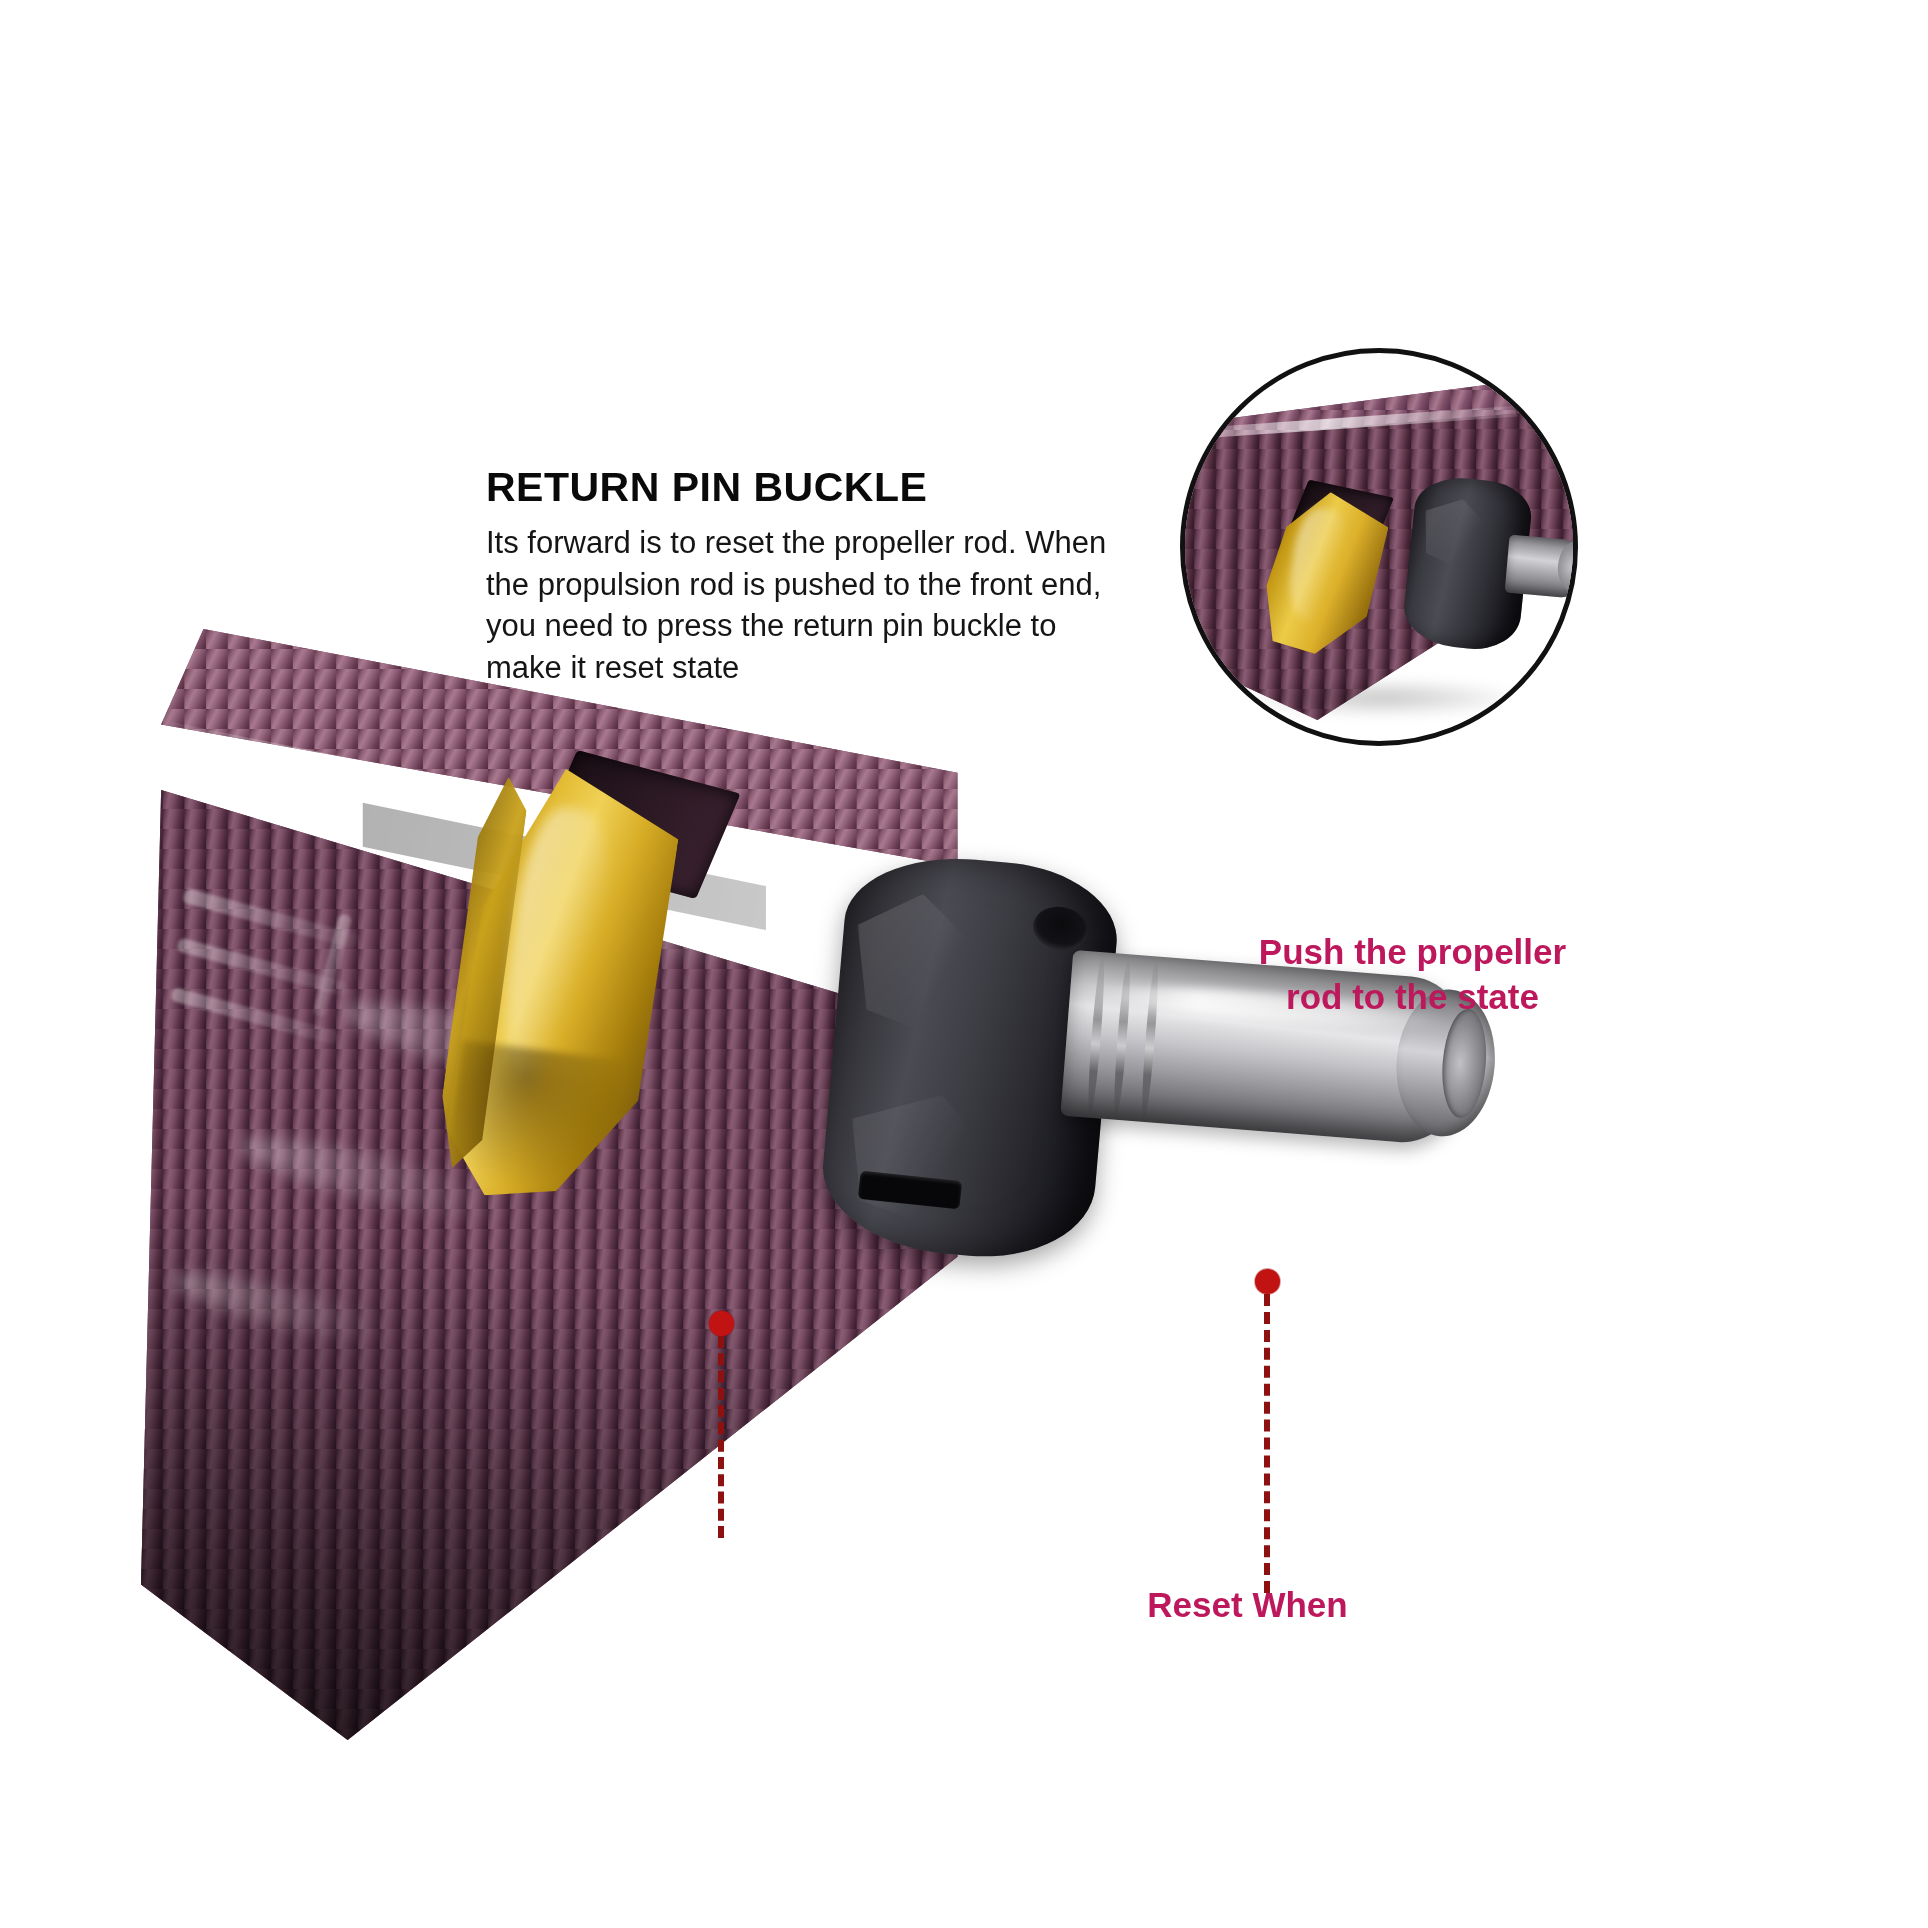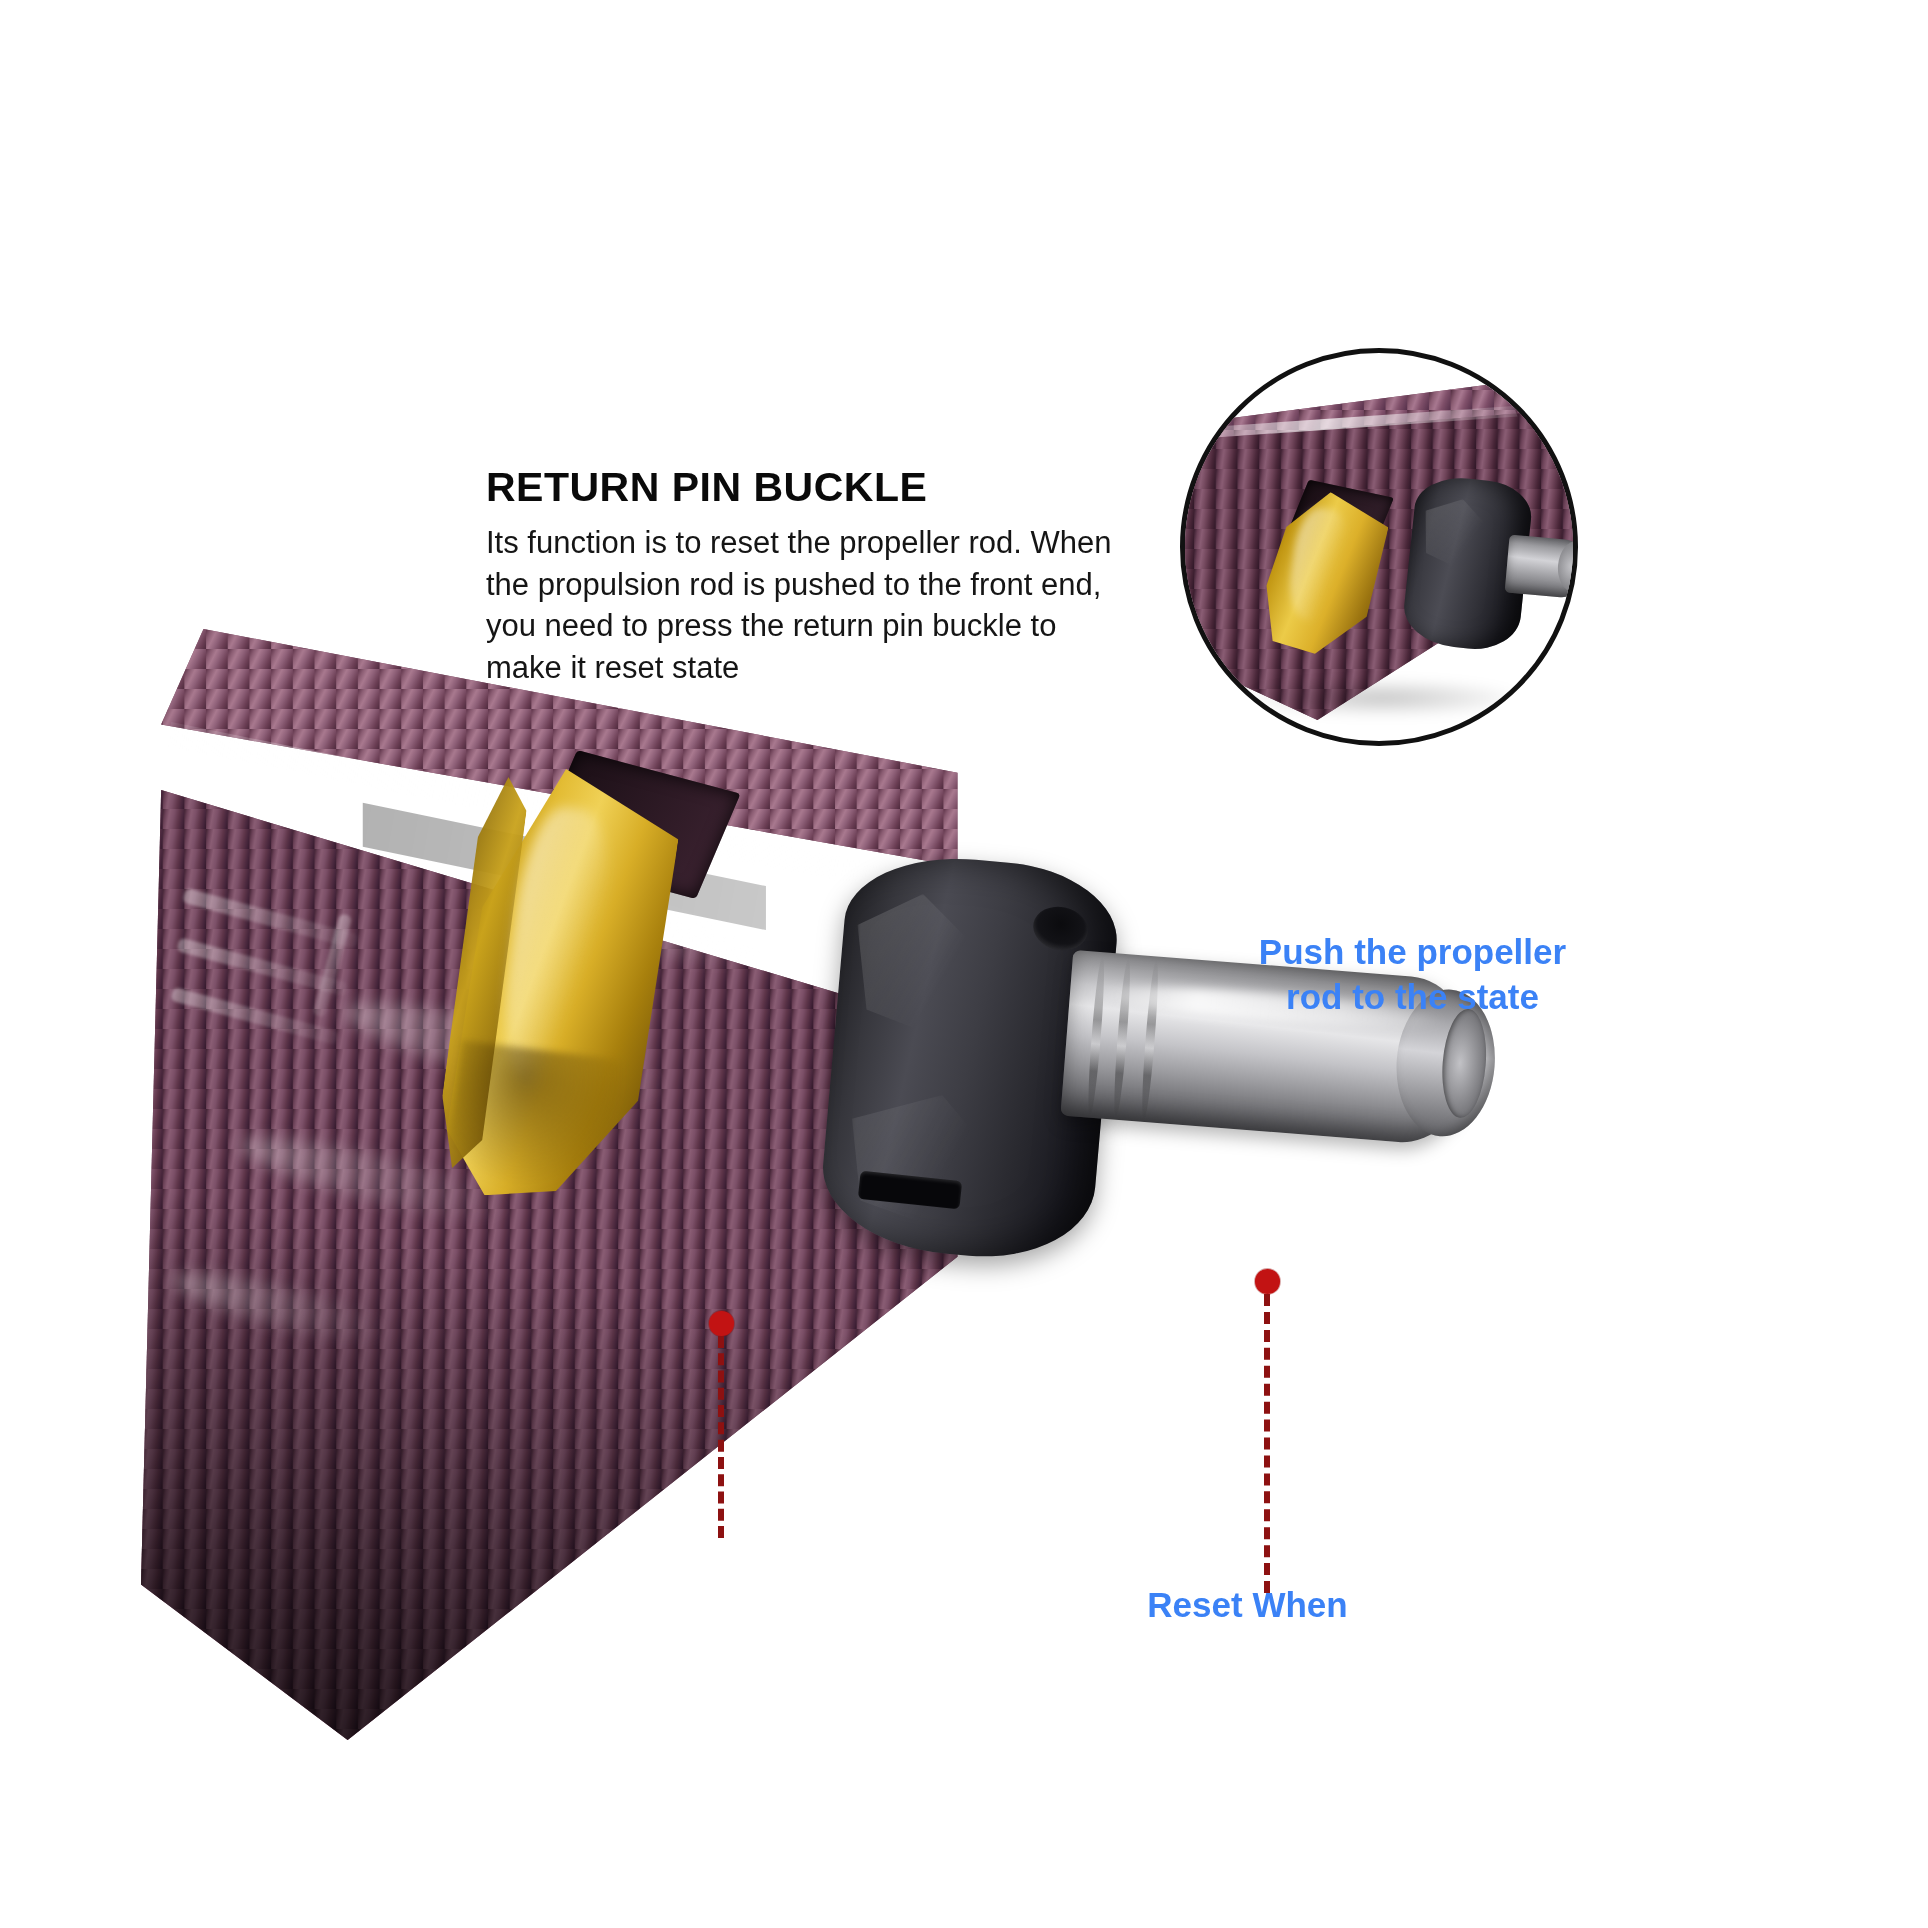--- a/index.html
+++ b/index.html
@@ -48,21 +48,21 @@
     color: #151515;
     margin: 0;
     width: 650px;
   }
 
   
   .callout {
     position: absolute;
     font-family: "Liberation Sans", sans-serif;
     font-weight: 700;
-    color: #3b82f6;
+    color: #be185d;
     text-align: center;
   }
   .callout-push-front {
     left: 1215px;
     top: 885px;
     width: 395px;
     font-size: 35px;
     line-height: 1.28;
   }
   .callout-push-forward {
@@ -513,21 +513,21 @@
     filter: blur(5.6px);
   }
 </style>
 </head>
 <body>
 
 <div class="stage">
 
   <div class="info-block">
     <h1 class="info-title">RETURN PIN BUCKLE</h1>
-    <p class="info-body">Its function is to reset the propeller rod. When the propulsion rod is pushed to the front end, you need to press the return pin buckle to make it reset state</p>
+    <p class="info-body">Its forward is to reset the propeller rod. When the propulsion rod is pushed to the front end, you need to press the return pin buckle to make it reset state</p>
   </div>
 
   <div class="photo-main">
 
     <div class="body-bar">
       <div class="facet bar-top speckle"></div>
       <div class="facet bar-front speckle"></div>
       <div class="facet bar-ridge"></div>
       <div class="facet bar-groove"></div>
       <div class="facet bar-shadow-edge"></div>

